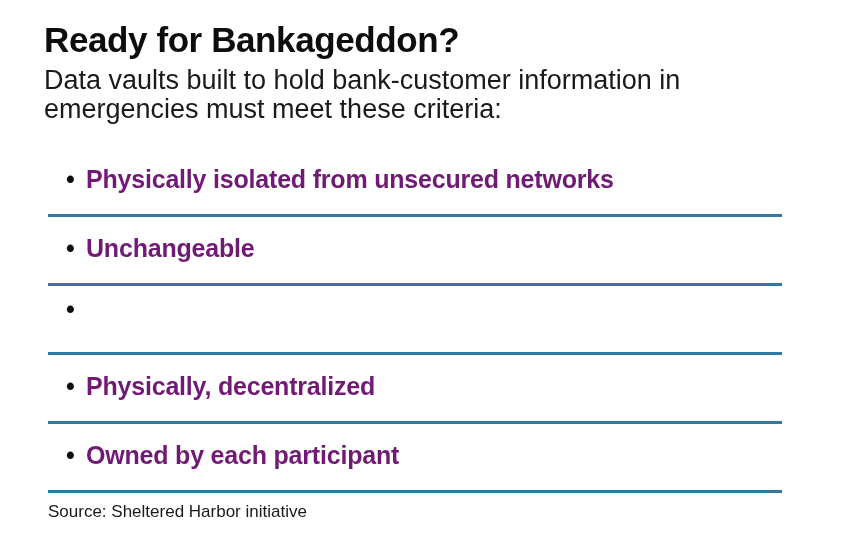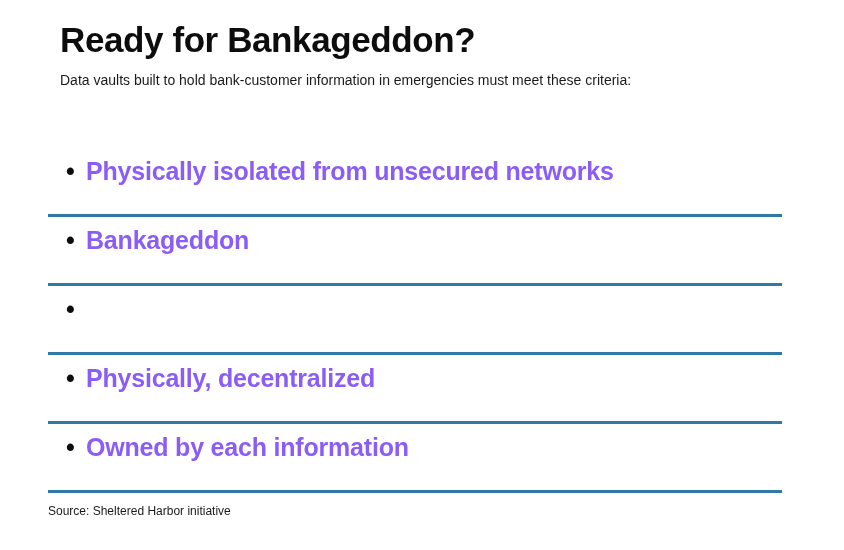--- a/index.html
+++ b/index.html
@@ -19,37 +19,37 @@
     position: relative;
     width: 844px;
     height: 550px;
     box-sizing: border-box;
     padding: 0;
   }
 
   
   .header {
     position: absolute;
-    left: 60px;
+    left: 44px;
     top: 18px;
     width: 760px;
   }
 
   .title {
     font-size: 35px;
     font-weight: bold;
     letter-spacing: -0.4px;
     line-height: 44px;
     color: #0d0d0d;
     margin: 0;
     white-space: nowrap;
   }
 
   .subtitle {
-    font-size: 14px;
+    font-size: 27px;
     font-weight: normal;
     line-height: 29px;
     color: #1a1a1a;
     margin: 4px 0 0 0;
     max-width: 680px;
   }
 
   
   .criteria-list {
     position: absolute;
@@ -85,30 +85,31 @@
     flex: 0 0 20px;
     text-align: left;
     padding-left: 18px;
   }
 
   .criteria-text {
     font-size: 25px;
     font-weight: bold;
     line-height: 34px;
     letter-spacing: -0.2px;
-    color: #8b5cf6;
+    color: #701a75;
     white-space: nowrap;
+    margin-top: 8px;
   }
 
   
   .source {
     position: absolute;
     left: 48px;
     top: 500px;
-    font-size: 12px;
+    font-size: 17px;
     font-weight: normal;
     line-height: 23px;
     color: #1a1a1a;
     white-space: nowrap;
   }
 </style>
 </head>
 <body>
 
 <div class="infographic">
@@ -123,41 +124,41 @@
     <li class="criteria-item">
       <div class="criteria-row">
         <span class="bullet">•</span>
         <span class="criteria-text">Physically isolated from unsecured networks</span>
       </div>
     </li>
 
     <li class="criteria-item">
       <div class="criteria-row">
         <span class="bullet">•</span>
-        <span class="criteria-text">Bankageddon</span>
+        <span class="criteria-text">Unchangeable</span>
       </div>
     </li>
 
     <li class="criteria-item">
       <div class="criteria-row">
         <span class="bullet">•</span>
       </div>
     </li>
 
     <li class="criteria-item">
       <div class="criteria-row">
         <span class="bullet">•</span>
         <span class="criteria-text">Physically, decentralized</span>
       </div>
     </li>
 
     <li class="criteria-item">
       <div class="criteria-row">
         <span class="bullet">•</span>
-        <span class="criteria-text">Owned by each information</span>
+        <span class="criteria-text">Owned by each participant</span>
       </div>
     </li>
 
   </ul>
 
   <div class="source">Source: Sheltered Harbor initiative</div>
 
 </div>
 
 </body></html>

